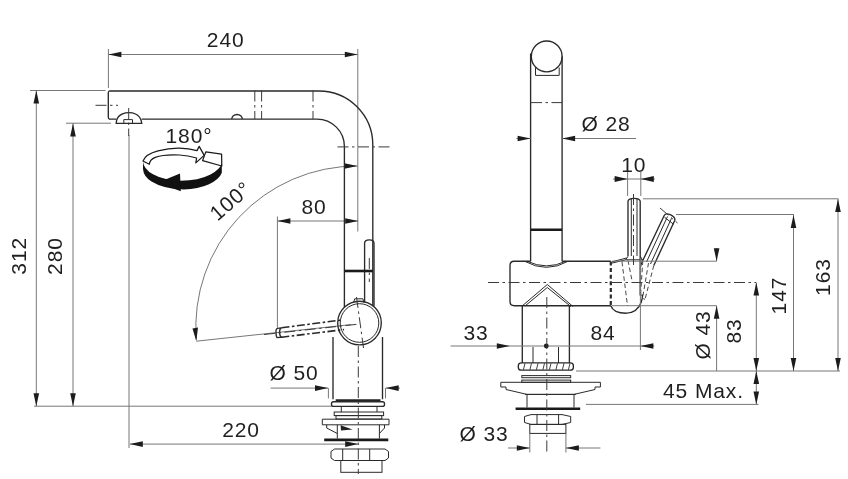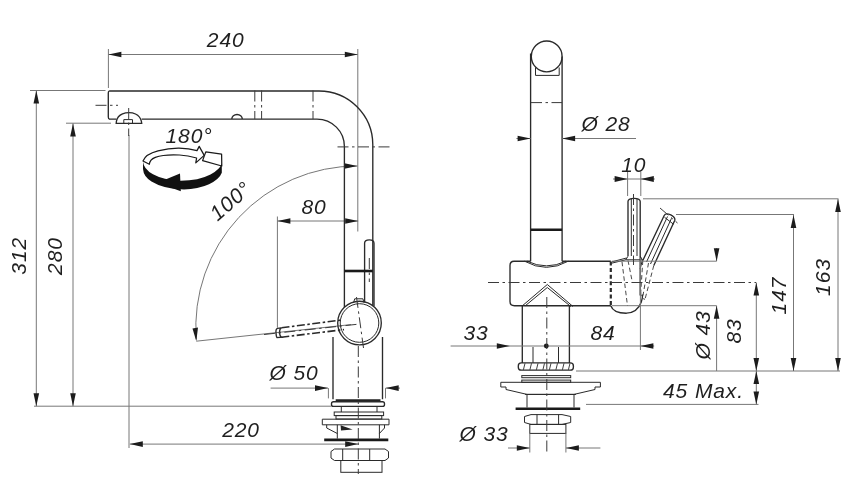--- a/index.html
+++ b/index.html
@@ -1,16 +1,16 @@
 <!DOCTYPE html>
 <html><head>
 <meta charset="utf-8">
 <style>
 html,body{margin:0;padding:0;background:#fff;}
-#wrap{width:848px;height:479px;position:relative;overflow:hidden;background:#fff;font-style:italic;}
+#wrap{width:848px;height:479px;position:relative;overflow:hidden;background:#fff;}
 svg{position:absolute;left:0;top:0;}
 text{font-family:"Liberation Sans",sans-serif;font-size:21px;fill:#1f1f1f;letter-spacing:0.9px;}
 .dim{stroke:#777;stroke-width:1;fill:none;}
 .obj{stroke:#2a2a2a;stroke-width:1.35;fill:none;}
 .obj2{stroke:#2a2a2a;stroke-width:1;fill:none;}
 .thk{stroke:#1a1a1a;stroke-width:2.6;fill:none;}
 .cl{stroke:#3a3a3a;stroke-width:1;fill:none;stroke-dasharray:11 3.5 2.5 3.5;}
 .ar{fill:#1c1c1c;stroke:none;}
 .dsh{stroke:#333;stroke-width:0.9;fill:none;stroke-dasharray:4.5 2.8;}
 </style>

